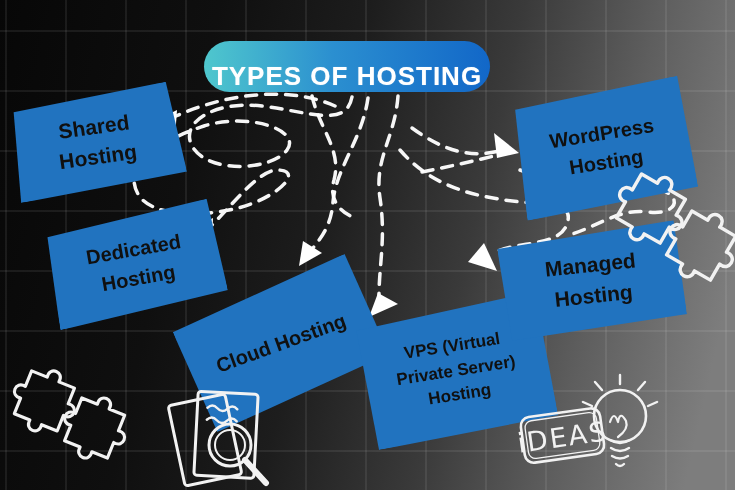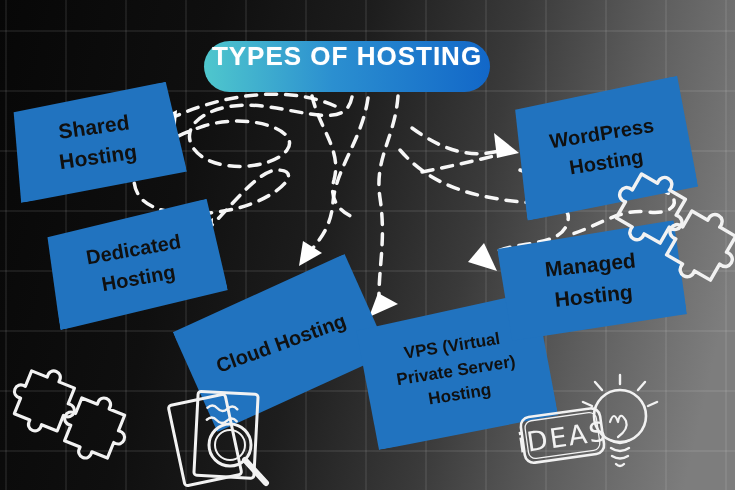--- a/index.html
+++ b/index.html
@@ -16,21 +16,21 @@
       linear-gradient(rgba(255,255,255,0.075) 2px,transparent 2px),
       linear-gradient(90deg,rgba(255,255,255,0.075) 2px,transparent 2px);
     background-size:60px 60px;
     background-position:5px 30px;
     pointer-events:none;
   }
   .title-banner{
     position:absolute;left:204px;top:41px;width:286px;height:51px;
     border-radius:26px;
     background:linear-gradient(90deg,#4fc7cd 0%,#2b8fd0 45%,#1267c8 100%);
-    display:flex;align-items:flex-start;justify-content:center;
+    display:flex;align-items:flex-end;justify-content:center;
     color:#ffffff;font-weight:800;font-size:26px;letter-spacing:1px;
     font-family:"Liberation Sans",sans-serif;
     text-shadow:0 0 1px rgba(255,255,255,0.4);
   }
   .note{
     position:absolute;
     background:#2173bf;
     color:#101010;
     font-weight:700;
     display:flex;align-items:center;justify-content:center;

